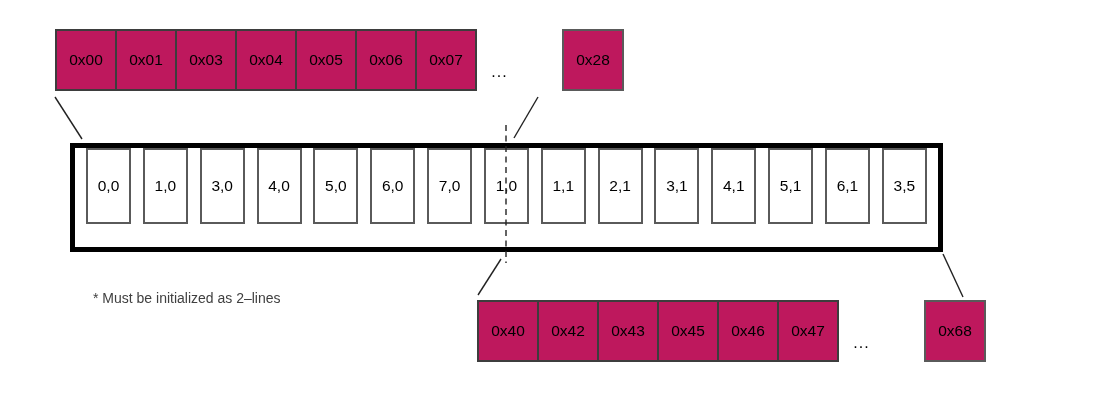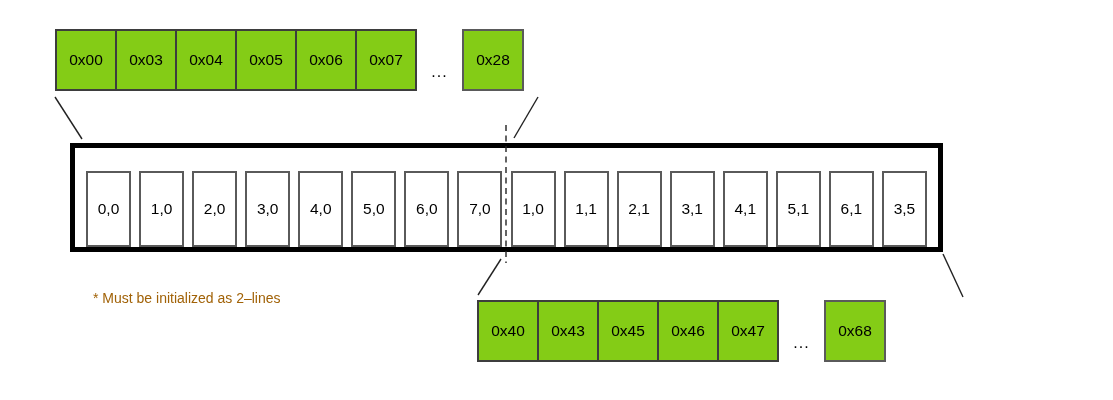--- a/index.html
+++ b/index.html
@@ -20,102 +20,103 @@
   .overlay line { stroke:#222222; stroke-width:1.4; fill:none; }
   .overlay line.dashed { stroke-dasharray:6 4.5; }
 
   
   .addr-row { position:absolute; display:flex; align-items:flex-start; }
   .row-top { left:55px; top:29px; }
   .row-bottom { left:477px; top:300px; }
   .addr-cells { display:flex; }
   .addr-cell {
     width:62px; height:62px; box-sizing:border-box;
-    border:2px solid #3d3d3d; background:#84cc16;
+    border:2px solid #3d3d3d; background:#be185d;
     display:flex; align-items:center; justify-content:center;
     font-size:15.5px; white-space:nowrap;
   }
   .addr-cells .addr-cell + .addr-cell { margin-left:-2px; }
   .ellipsis {
     width:45px; height:62px; box-sizing:border-box;
     display:flex; align-items:flex-end; justify-content:center;
     padding-bottom:10px; font-size:16px; letter-spacing:1px;
   }
-  .standalone { border-color:#5a5a5a; }
+  .standalone { border-color:#5a5a5a;margin-left:40px; }
 
   
   .main-box {
     position:absolute; left:70px; top:143px;
     width:873px; height:109px; box-sizing:border-box;
     border:5px solid #000000; background:#ffffff;
-    display:flex; align-items:flex-end; justify-content:space-between;
+    display:flex; align-items:flex-start; justify-content:space-between;
     padding:0 11px;
   }
   .line-cell {
     width:45px; height:76px; box-sizing:border-box;
     border:2px solid #5a5a5a; background:#ffffff;
     display:flex; align-items:center; justify-content:center;
     font-size:15.5px; white-space:nowrap;
   }
 
   .footnote {
     position:absolute; left:93px; top:290px;
-    font-size:14px; color:#a16207;
+    font-size:14px; color:#404040;
   }
 </style>
 </head>
 <body>
 
 <div class="canvas">
 
   <svg class="overlay" width="1113" height="400" viewBox="0 0 1113 400" xmlns="http://www.w3.org/2000/svg">
     <line x1="55" y1="97" x2="82" y2="139"></line>
     <line x1="538" y1="97" x2="514" y2="138"></line>
     <line x1="501" y1="259" x2="478" y2="295"></line>
     <line x1="943" y1="254" x2="963" y2="297"></line>
     <line class="dashed" x1="506" y1="125" x2="506" y2="263"></line>
   </svg>
 
   <div class="addr-row row-top">
     <div class="addr-cells">
         <div class="addr-cell">0x00</div>
+        <div class="addr-cell">0x01</div>
         <div class="addr-cell">0x03</div>
         <div class="addr-cell">0x04</div>
         <div class="addr-cell">0x05</div>
         <div class="addr-cell">0x06</div>
         <div class="addr-cell">0x07</div>
       </div>
     <div class="ellipsis">...</div>
     <div class="addr-cell standalone">0x28</div>
   </div>
 
   <div class="main-box">
       <div class="line-cell">0,0</div>
       <div class="line-cell">1,0</div>
-      <div class="line-cell">2,0</div>
       <div class="line-cell">3,0</div>
       <div class="line-cell">4,0</div>
       <div class="line-cell">5,0</div>
       <div class="line-cell">6,0</div>
       <div class="line-cell">7,0</div>
       <div class="line-cell">1,0</div>
       <div class="line-cell">1,1</div>
       <div class="line-cell">2,1</div>
       <div class="line-cell">3,1</div>
       <div class="line-cell">4,1</div>
       <div class="line-cell">5,1</div>
       <div class="line-cell">6,1</div>
       <div class="line-cell">3,5</div>
     </div>
 
   <div class="footnote">* Must be initialized as 2–lines</div>
 
   <div class="addr-row row-bottom">
     <div class="addr-cells">
         <div class="addr-cell">0x40</div>
+        <div class="addr-cell">0x42</div>
         <div class="addr-cell">0x43</div>
         <div class="addr-cell">0x45</div>
         <div class="addr-cell">0x46</div>
         <div class="addr-cell">0x47</div>
       </div>
     <div class="ellipsis">...</div>
     <div class="addr-cell standalone">0x68</div>
   </div>
 
 </div>

